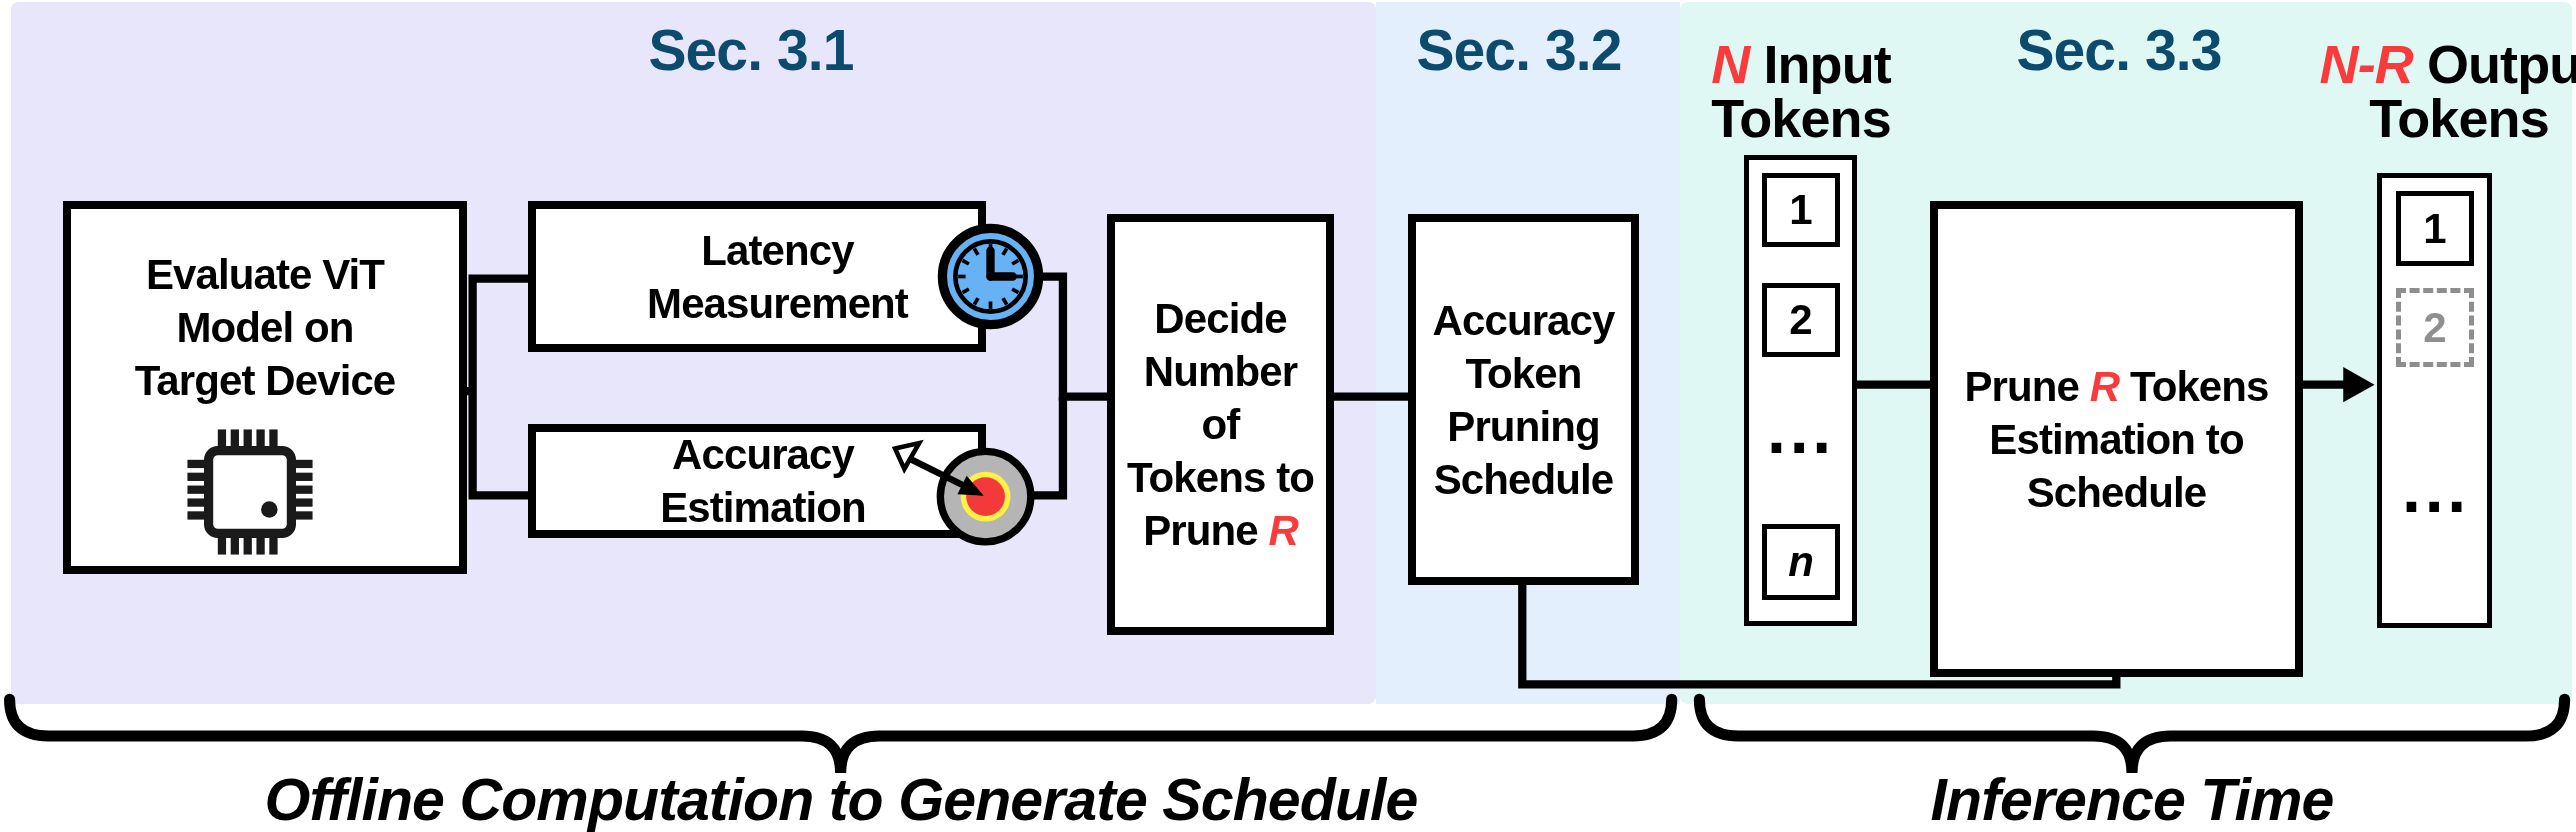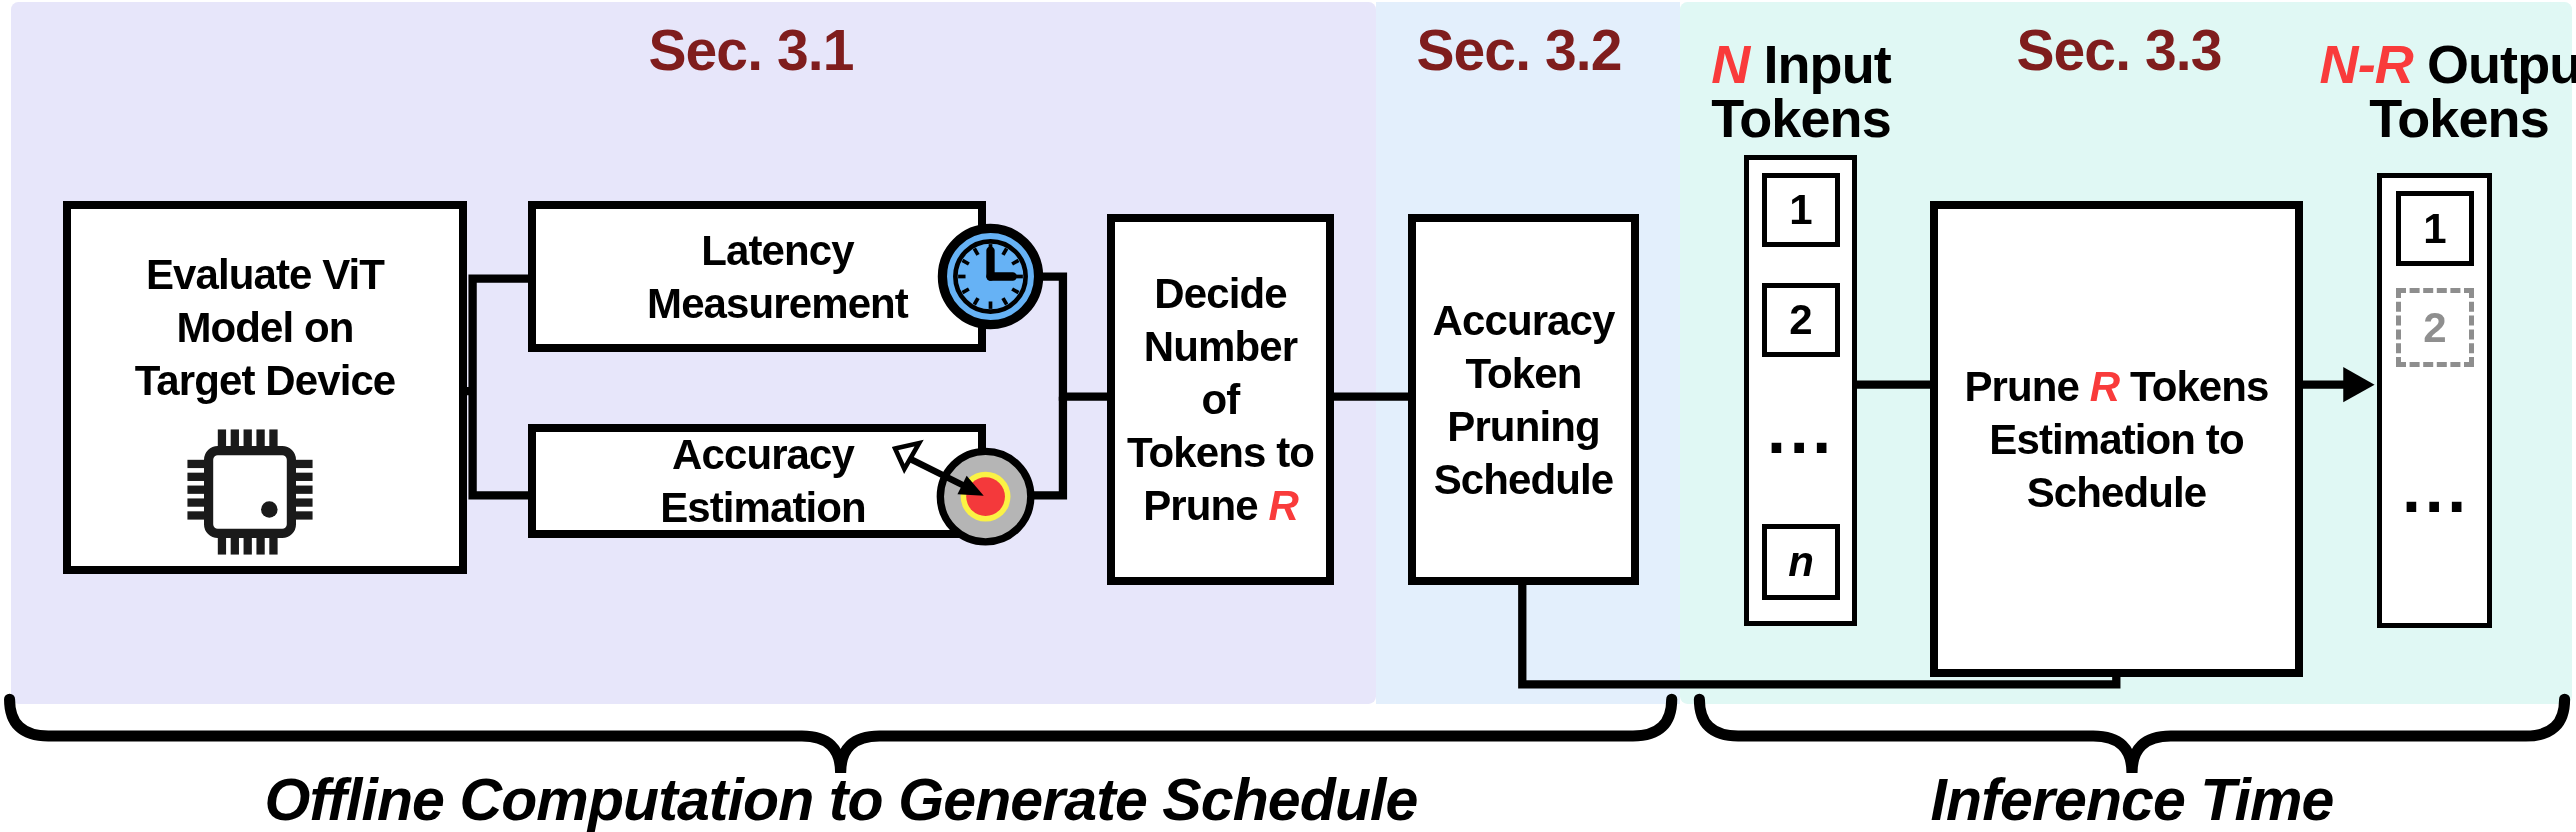--- a/index.html
+++ b/index.html
@@ -7,32 +7,32 @@
   #canvas{position:relative;width:2576px;height:832px;background:#fff;}
 
   .panel{position:absolute;top:1.8px;height:702px;z-index:0;border-radius:7.4px;}
   #panel-sec1{left:11px;width:1365px;background:#E7E6FA;}
   #panel-sec2{left:1376px;width:304px;background:#E3EFFC;border-radius:0;}
   #panel-sec3{left:1680px;width:892px;background:#E0F8F4;}
 
   #wires{position:absolute;left:0;top:0;z-index:1;pointer-events:none;}
 
   .sec-title{position:absolute;top:16.6px;transform:translateX(-50%);font-size:57px;font-weight:bold;
-             letter-spacing:-0.9px;white-space:nowrap;z-index:2;color:#7f1d1d;}
+             letter-spacing:-0.9px;white-space:nowrap;z-index:2;color:#0c4a6e;}
   #title-sec1{left:751px;}
   #title-sec2{left:1519px;}
   #title-sec3{left:2119px;}
 
   .fbox{position:absolute;background:#fff;border:8.3px solid #000;box-sizing:border-box;z-index:2;
         display:flex;flex-direction:column;align-items:center;justify-content:center;
         text-align:center;font-weight:bold;font-size:42px;line-height:53px;letter-spacing:-0.9px;color:#000;}
   #box-evaluate{left:63px;top:201px;width:404px;height:373px;justify-content:flex-start;padding-top:39px;}
   #box-latency{left:528px;top:201px;width:458px;height:151px;padding-left:41px;}
   #box-accuracy{left:528px;top:424px;width:458px;height:114px;padding-left:12px;}
-  #box-decide{left:1107px;top:214px;width:227px;height:371px;}
+  #box-decide{left:1107px;top:214px;width:227px;height:421px;}
   #box-generate{left:1408px;top:214px;width:231px;height:371px;}
   #box-prune{left:1930px;top:201px;width:373px;height:476px;}
 
   .var{color:#F93B3B;font-style:italic;}
 
   .icon{position:absolute;z-index:3;}
   #chip-icon{left:181px;top:423px;}
   #clock-icon{left:935px;top:221px;}
   #target-icon{left:884px;top:432px;}
 

